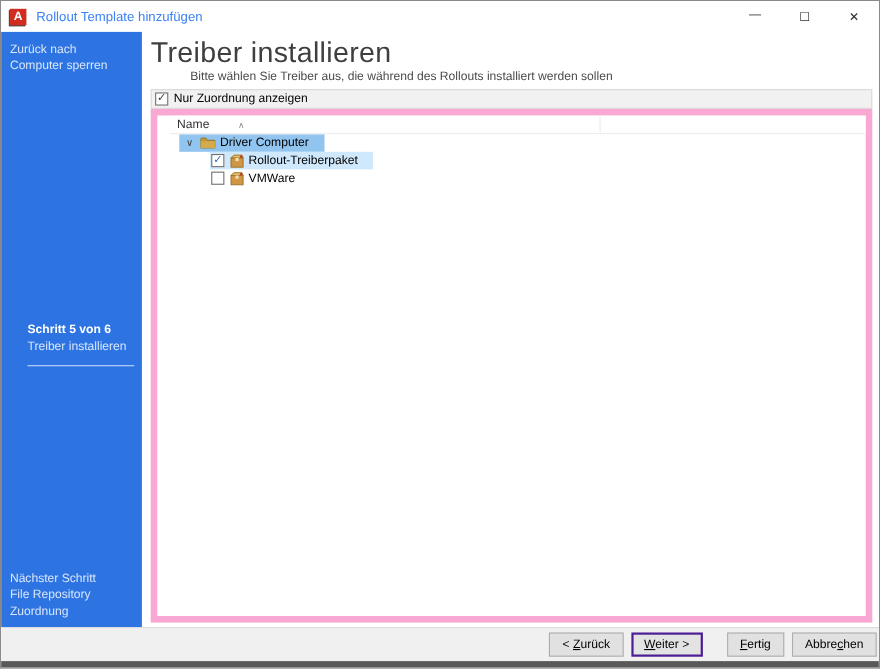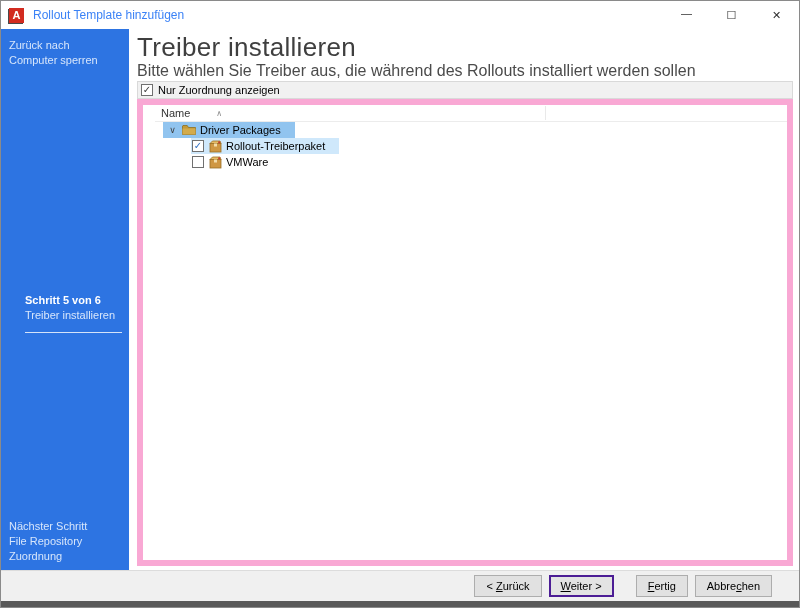--- a/index.html
+++ b/index.html
@@ -50,21 +50,21 @@
 
   .content {
     flex:1; background:#fff;
     padding:2px 6px 0 8px;
     display:flex; flex-direction:column; min-width:0;
   }
   .page-title {
     font-size:26px; font-weight:300; color:#3f3f3f;
     line-height:32px; letter-spacing:0.3px;
   }
-  .page-subtitle { font-size:16px; color:#4b4b4b; line-height:13px; margin-top:1px; }
+  .page-subtitle { font-size:11px; color:#4b4b4b; line-height:13px; margin-top:1px;margin-left:36px; }
 
   .filter-band {
     margin-top:4px; height:18px; flex:none;
     background:#f1f1f1; border:1px solid #d9d9d9;
     display:flex; align-items:center; padding-left:3px;
   }
   .checkbox {
     width:12px; height:12px; flex:none;
     border:1px solid #707070; background:#fff;
     font-size:10px; line-height:10px; text-align:center;
@@ -97,21 +97,21 @@
   .row-child .hl { padding:0 14px 0 1px; }
   .chevron { font-size:9px; color:#3f3f3f; width:13px; text-align:center; cursor:pointer; }
   .tree-icon { margin:0 4px 0 3px; flex:none; display:block; }
   .row-child .checkbox { margin-right:2px; }
 
   
   .footer {
     height:31px; flex:none;
     background:#f0f0f0; border-top:1px solid #dcdcdc;
     display:flex; align-items:center; justify-content:flex-end;
-    padding-right:27px;
+    padding-right:2px;
   }
   .btn {
     height:22px; padding:0 11px; margin-left:7px;
     background:#e1e1e1; border:1px solid #adadad;
     font-size:11px; color:#000;
     display:flex; align-items:center; justify-content:center;
     cursor:pointer; white-space:nowrap;
   }
   .btn.default { border:2px solid #4c1d95; background:#e3e3e3; padding:0 10px; }
   .btn.gap-after { margin-right:15px; }
@@ -176,21 +176,21 @@
           <span class="col-divider"></span>
         </div>
 
         <div class="tree-row row-folder">
           <div class="hl strong">
             <span class="chevron">∨</span>
             <svg class="tree-icon" width="14" height="12" viewBox="0 0 14 12">
               <path d="M0.5 2 L0.5 10.5 L13.5 10.5 L13.5 3.5 L6.5 3.5 L5.2 1.5 L1 1.5 Z" fill="#c49a39" stroke="#8d6e1f" stroke-width="0.8"></path>
               <path d="M0.5 4.5 L13.5 4.5 L13.5 10.5 L0.5 10.5 Z" fill="#d3ab4c"></path>
             </svg>
-            <span>Driver Packages</span>
+            <span>Driver Computer</span>
           </div>
         </div>
 
         <div class="tree-row row-child">
           <div class="hl light">
             <div class="checkbox blue">
               <span>✓</span>
             </div>
             <svg class="tree-icon" width="13" height="13" viewBox="0 0 13 13">
               <rect x="1" y="3.5" width="11" height="8.5" fill="#cf9743" stroke="#9a6e25" stroke-width="0.8"></rect>

